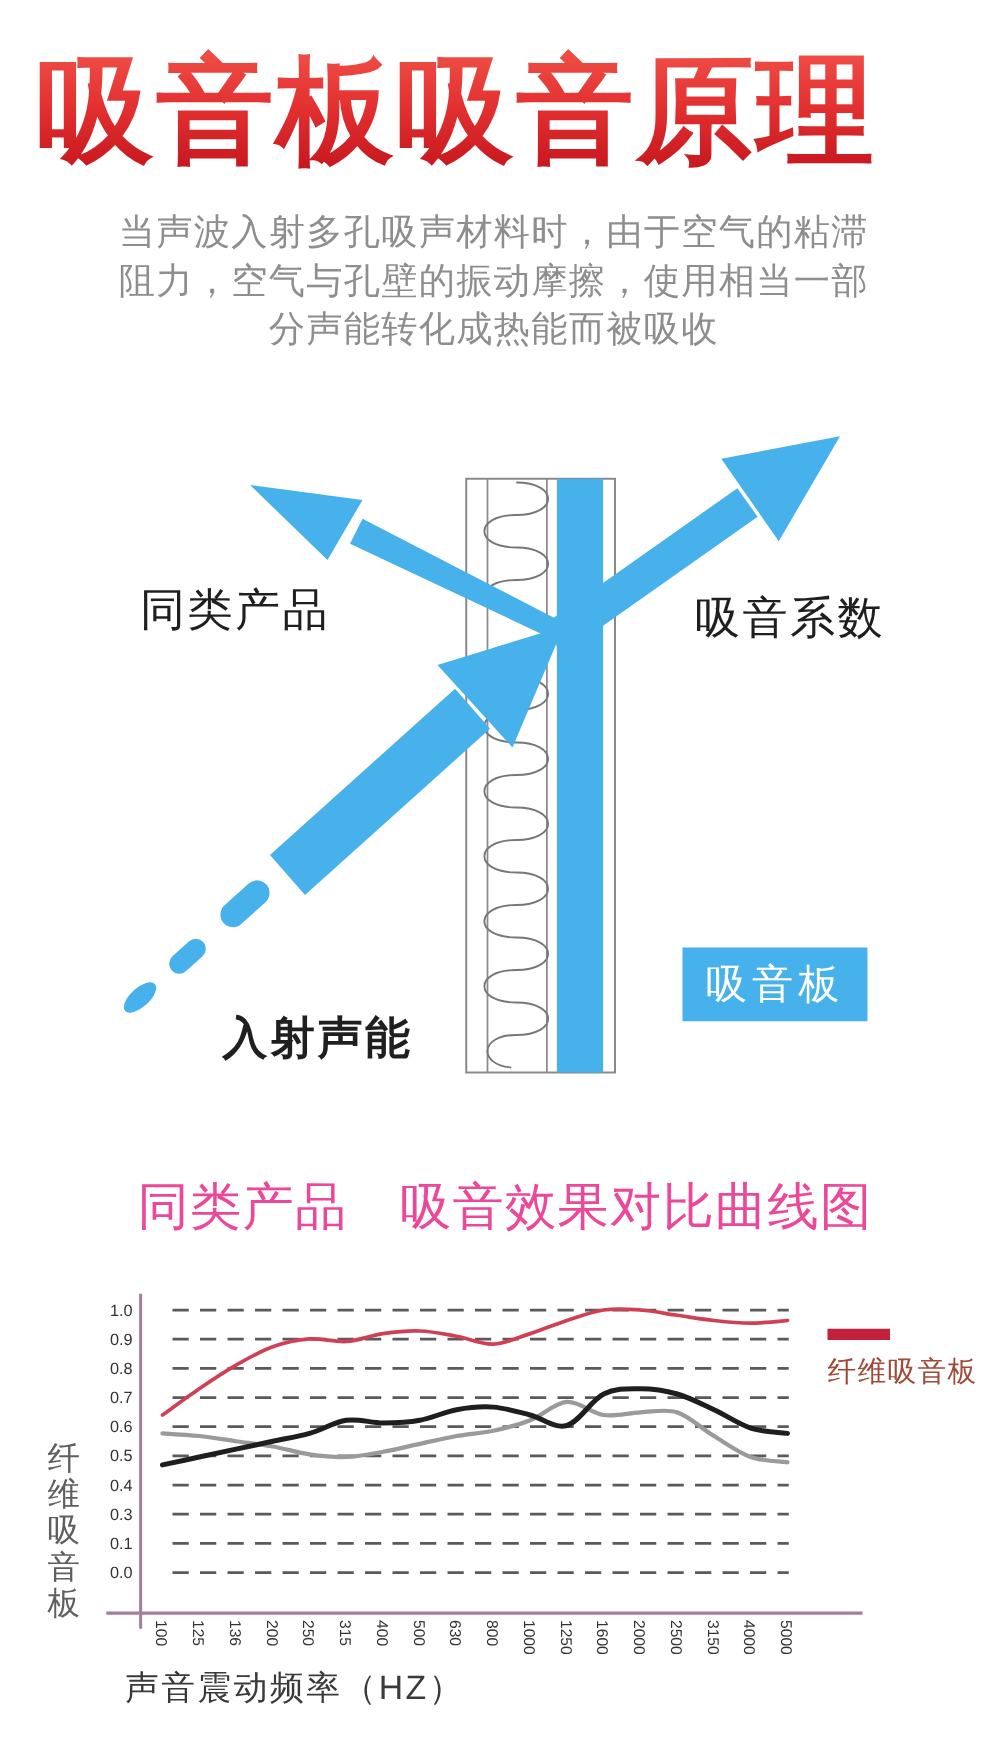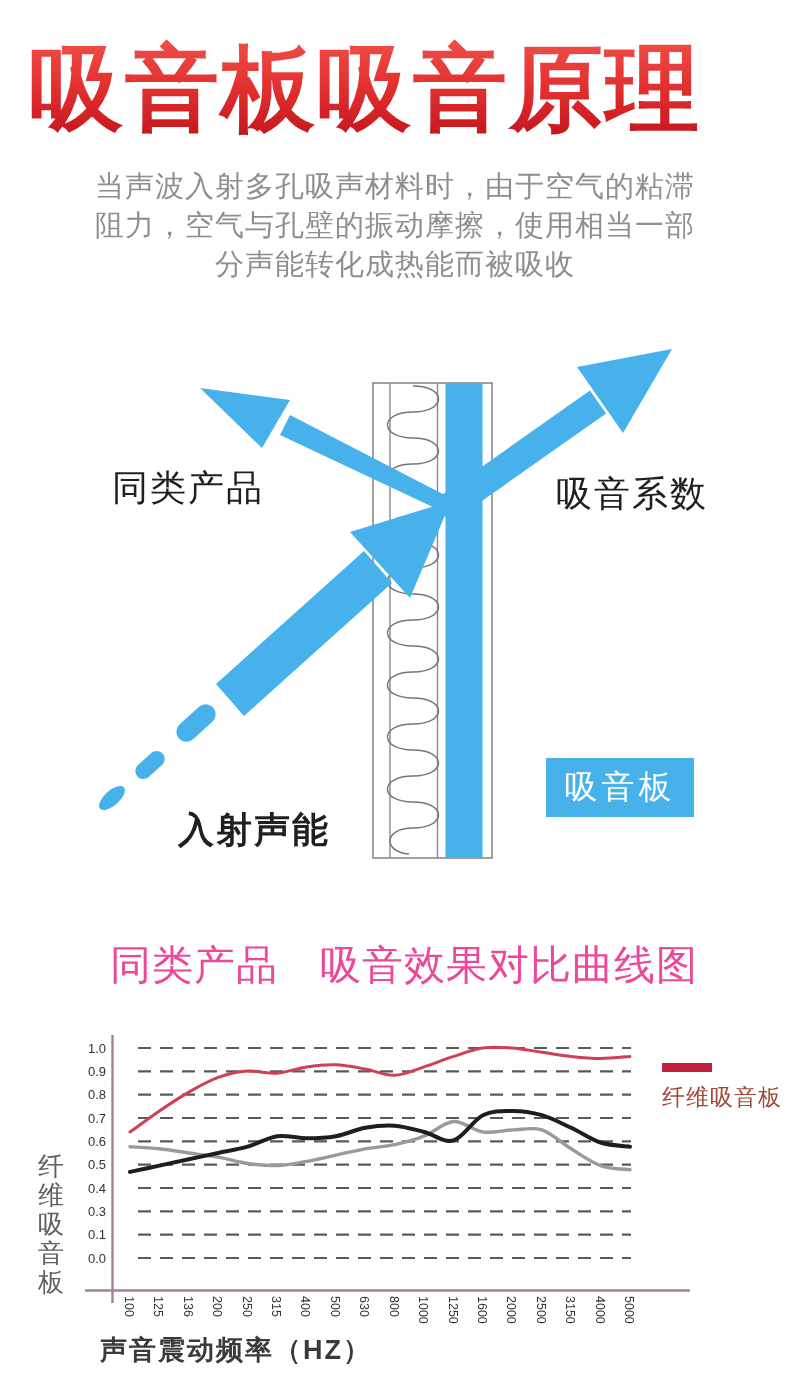--- a/index.html
+++ b/index.html
@@ -44,21 +44,21 @@
   .chart-svg{ position:absolute; top:1010px; left:0; }
   svg text{ font-family:"Liberation Sans","DejaVu Sans",sans-serif; }
 
   .y-unit{
     position:absolute; top:1152px; left:36px; width:30px;
     font-size:26px; line-height:29px; color:#5f5f5f; text-align:center;
     word-break:break-all;
   }
   .x-axis-label{
     position:absolute; top:1332px; left:100px; font-size:27px; color:#3a3a3a;
-    letter-spacing:2px; font-weight:700;
+    letter-spacing:2px; font-weight:400;
   }
 
   .legend{ position:absolute; top:1063px; left:662px; width:120px; }
   .legend-item{ margin-bottom:16px; }
   .legend-swatch{ width:50px; height:9px; margin-bottom:10px; }
   .legend-label{ font-size:23px; letter-spacing:1px; white-space:nowrap; }
 </style>
 </head>
 <body>
 

